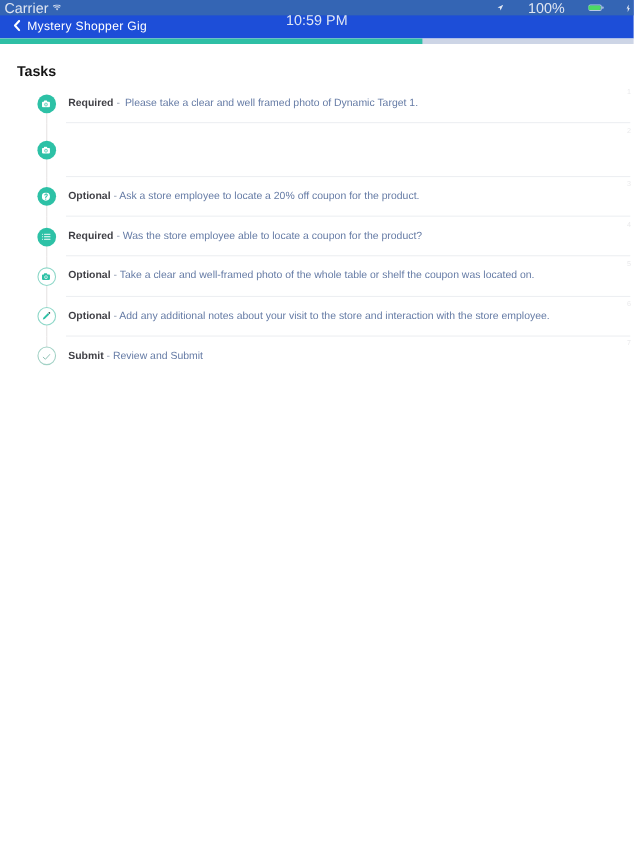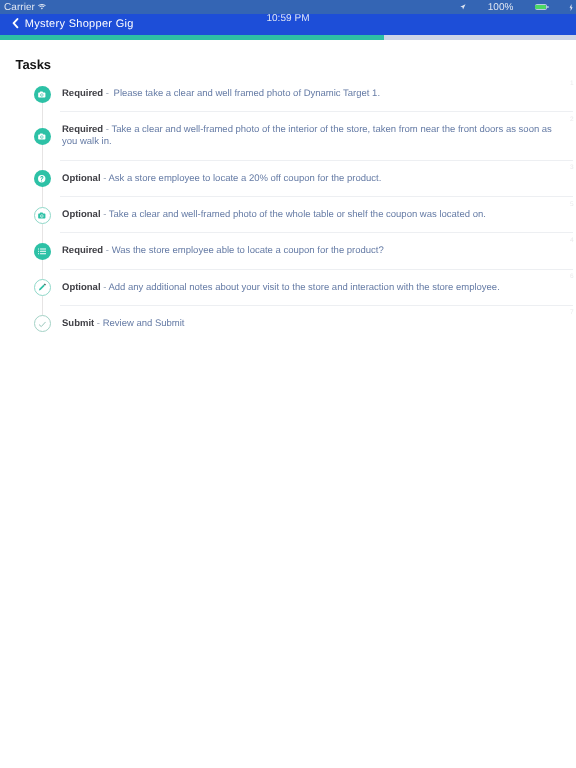--- a/index.html
+++ b/index.html
@@ -9,21 +9,21 @@
     background:#ffffff;
     overflow:hidden;
     -webkit-font-smoothing:antialiased;
     text-rendering:geometricPrecision;
   }
   * { -webkit-font-smoothing:antialiased; }
 
   
   .statusbar{
     position:absolute; left:0; top:0; width:576px; height:14px; background:#3465B4; color:#ffffff;
-    font-size:10px; letter-spacing:0.05px; z-index:5;
+    font-size:13px; letter-spacing:0.05px; z-index:5;
   }
   .sb-left{ position:absolute; left:4px; top:0; height:14px; display:flex; align-items:center; gap:3.5px; }
   .sb-center{ position:absolute; left:0; right:0; top:0; height:14px; display:flex; align-items:center; justify-content:center;margin-top:11px; }
   .sb-right{ position:absolute; right:2.8px; top:0; height:14px; display:flex; align-items:center; gap:21px; }
   .sb-text{ color:#dfe6f2; font-weight:normal; }
   .wifi-icon{ width:7.8px; height:5.7px; display:block; }
   .loc-icon{ width:5.8px; height:5.8px; display:block; margin-right:0.8px; }
   .batt{ position:relative; width:13.5px; height:6px; }
   .batt-body{ position:absolute; left:0; top:0; width:12.4px; height:6px; border:0.8px solid rgba(229,236,248,0.75); border-radius:1.6px; }
   .batt-fill{ position:absolute; left:0.7px; top:0.7px; width:11px; height:4.6px; background:#4cd964; border-radius:1px; }
@@ -165,60 +165,40 @@
             <span>
               <svg width="7.6" height="6.9" viewBox="0 0 29 26">
       <path d="M8.4 1.4 H16.6 A1.6 1.6 0 0 1 18.1 2.5 L19.2 5.8 H25.4 A2.9 2.9 0 0 1 28.3 8.7 V21.6 A2.9 2.9 0 0 1 25.4 24.5 H3.6 A2.9 2.9 0 0 1 0.7 21.6 V8.7 A2.9 2.9 0 0 1 3.6 5.8 H6.9 Z" fill="#ffffff"></path>
       <circle cx="14.5" cy="15.2" r="5.1" fill="none" stroke="#2dc1a6" stroke-width="2.3"></circle>
       <circle cx="14.5" cy="15.2" r="1.5" fill="#2dc1a6"></circle>
     </svg>
             </span>
           </div>
         </div>
         <div class="task-body">
-          <div class="task-text"><span class="task-kind">Required</span><span class="task-dash"> - </span><span class="task-desc">Take a clear and well-framed photo of the interior of the store, taken from near the front doors as soon as you walk in.</span></div>
           <div class="idx">2</div>
           <div class="task-div"></div>
         </div>
       </div>
       <div class="task-row">
         <div class="rail">
           <div class="rail-line"></div>
           <div class="bullet filled">
             <span>
               <svg width="7.4" height="7.4" viewBox="0 0 24 24">
       <circle cx="12" cy="12" r="12" fill="#ffffff"></circle>
       <path d="M7.6 8.6 C7.6 5.4 9.6 3.3 12.6 3.3 C15.6 3.3 17.6 5.2 17.6 7.9 C17.6 9.9 16.7 11.1 14.6 12.5 C13.4 13.3 13.1 13.9 13.1 15.2 V16.2 H10.1 V14.9 C10.1 12.9 10.8 11.8 12.7 10.5 C14.0 9.6 14.4 9.0 14.4 8.0 C14.4 6.8 13.7 6.1 12.5 6.1 C11.2 6.1 10.5 6.9 10.5 8.6 Z" fill="#2dc1a6"></path>
       <circle cx="11.6" cy="19.5" r="1.9" fill="#2dc1a6"></circle>
     </svg>
             </span>
           </div>
         </div>
         <div class="task-body">
           <div class="task-text"><span class="task-kind">Optional</span><span class="task-dash"> - </span><span class="task-desc">Ask a store employee to locate a 20% off coupon for the product.</span></div>
           <div class="idx">3</div>
-          <div class="task-div"></div>
-        </div>
-      </div>
-      <div class="task-row">
-        <div class="rail">
-          <div class="rail-line"></div>
-          <div class="bullet outline">
-            <span>
-              <svg width="7.6" height="6.9" viewBox="0 0 29 26">
-      <path d="M8.4 1.4 H16.6 A1.6 1.6 0 0 1 18.1 2.5 L19.2 5.8 H25.4 A2.9 2.9 0 0 1 28.3 8.7 V21.6 A2.9 2.9 0 0 1 25.4 24.5 H3.6 A2.9 2.9 0 0 1 0.7 21.6 V8.7 A2.9 2.9 0 0 1 3.6 5.8 H6.9 Z" fill="#2dc1a6"></path>
-      <circle cx="14.5" cy="15.2" r="5.1" fill="none" stroke="#ffffff" stroke-width="2.3"></circle>
-      <circle cx="14.5" cy="15.2" r="1.5" fill="#ffffff"></circle>
-    </svg>
-            </span>
-          </div>
-        </div>
-        <div class="task-body">
-          <div class="task-text"><span class="task-kind">Optional</span><span class="task-dash"> - </span><span class="task-desc">Take a clear and well-framed photo of the whole table or shelf the coupon was located on.</span></div>
-          <div class="idx">5</div>
           <div class="task-div"></div>
         </div>
       </div>
       <div class="task-row">
         <div class="rail">
           <div class="rail-line"></div>
           <div class="bullet filled">
             <span>
               <svg width="8.2" height="6.6" viewBox="0 0 30 24">
                 <g fill="#ffffff">
@@ -237,20 +217,39 @@
           <div class="task-text"><span class="task-kind">Required</span><span class="task-dash"> - </span><span class="task-desc">Was the store employee able to locate a coupon for the product?</span></div>
           <div class="idx">4</div>
           <div class="task-div"></div>
         </div>
       </div>
       <div class="task-row">
         <div class="rail">
           <div class="rail-line"></div>
           <div class="bullet outline">
             <span>
+              <svg width="7.6" height="6.9" viewBox="0 0 29 26">
+      <path d="M8.4 1.4 H16.6 A1.6 1.6 0 0 1 18.1 2.5 L19.2 5.8 H25.4 A2.9 2.9 0 0 1 28.3 8.7 V21.6 A2.9 2.9 0 0 1 25.4 24.5 H3.6 A2.9 2.9 0 0 1 0.7 21.6 V8.7 A2.9 2.9 0 0 1 3.6 5.8 H6.9 Z" fill="#2dc1a6"></path>
+      <circle cx="14.5" cy="15.2" r="5.1" fill="none" stroke="#ffffff" stroke-width="2.3"></circle>
+      <circle cx="14.5" cy="15.2" r="1.5" fill="#ffffff"></circle>
+    </svg>
+            </span>
+          </div>
+        </div>
+        <div class="task-body">
+          <div class="task-text"><span class="task-kind">Optional</span><span class="task-dash"> - </span><span class="task-desc">Take a clear and well-framed photo of the whole table or shelf the coupon was located on.</span></div>
+          <div class="idx">5</div>
+          <div class="task-div"></div>
+        </div>
+      </div>
+      <div class="task-row">
+        <div class="rail">
+          <div class="rail-line"></div>
+          <div class="bullet outline">
+            <span>
               <svg width="8.4" height="8.4" viewBox="0 0 24 24">
       <path d="M2.6 21.4 L3.9 16.6 L16.0 4.5 L19.5 8.0 L7.4 20.1 Z" fill="#2dc1a6"></path>
       <path d="M16.9 3.6 L18.1 2.4 A2.5 2.5 0 0 1 21.6 5.9 L20.4 7.1 Z" fill="#2f4f49"></path>
     </svg>
             </span>
           </div>
         </div>
         <div class="task-body">
           <div class="task-text"><span class="task-kind">Optional</span><span class="task-dash"> - </span><span class="task-desc">Add any additional notes about your visit to the store and interaction with the store employee.</span></div>
           <div class="idx">6</div>

